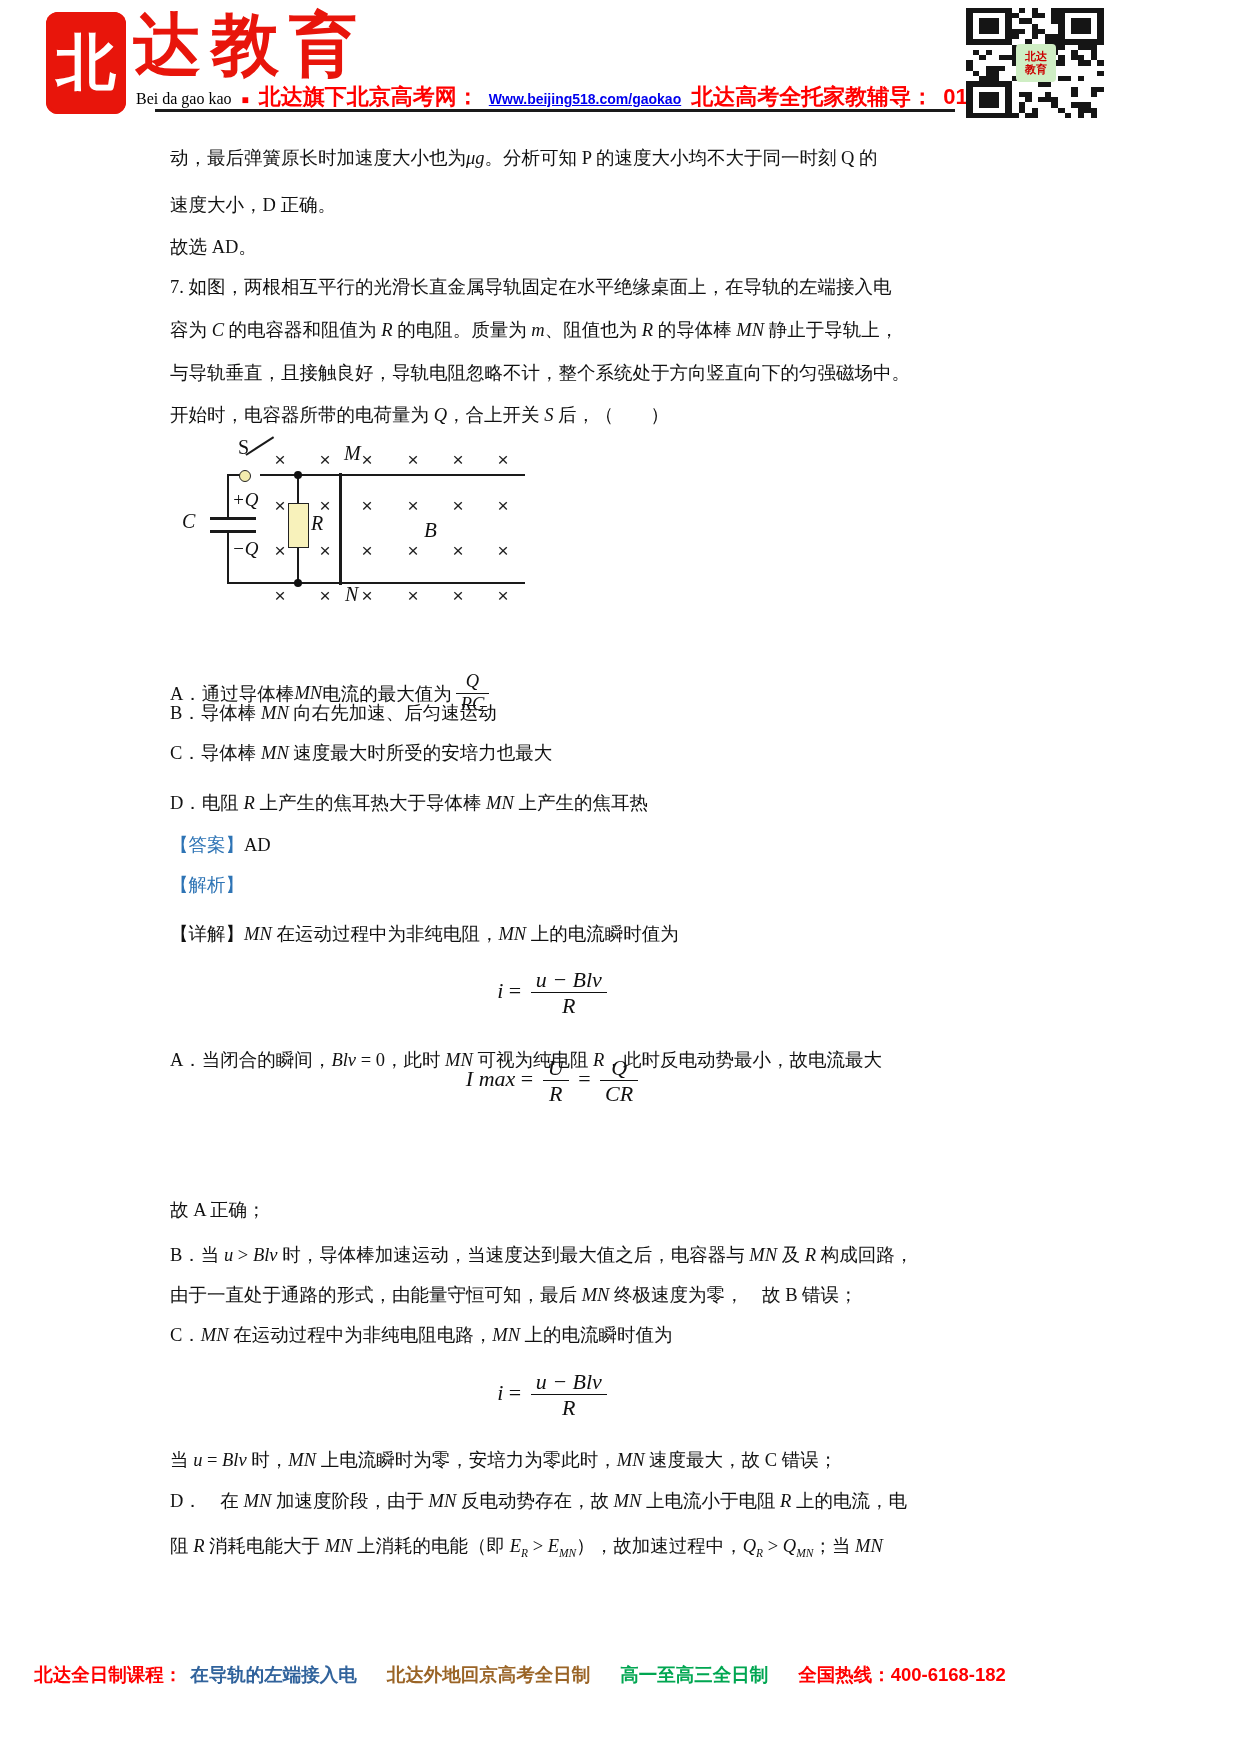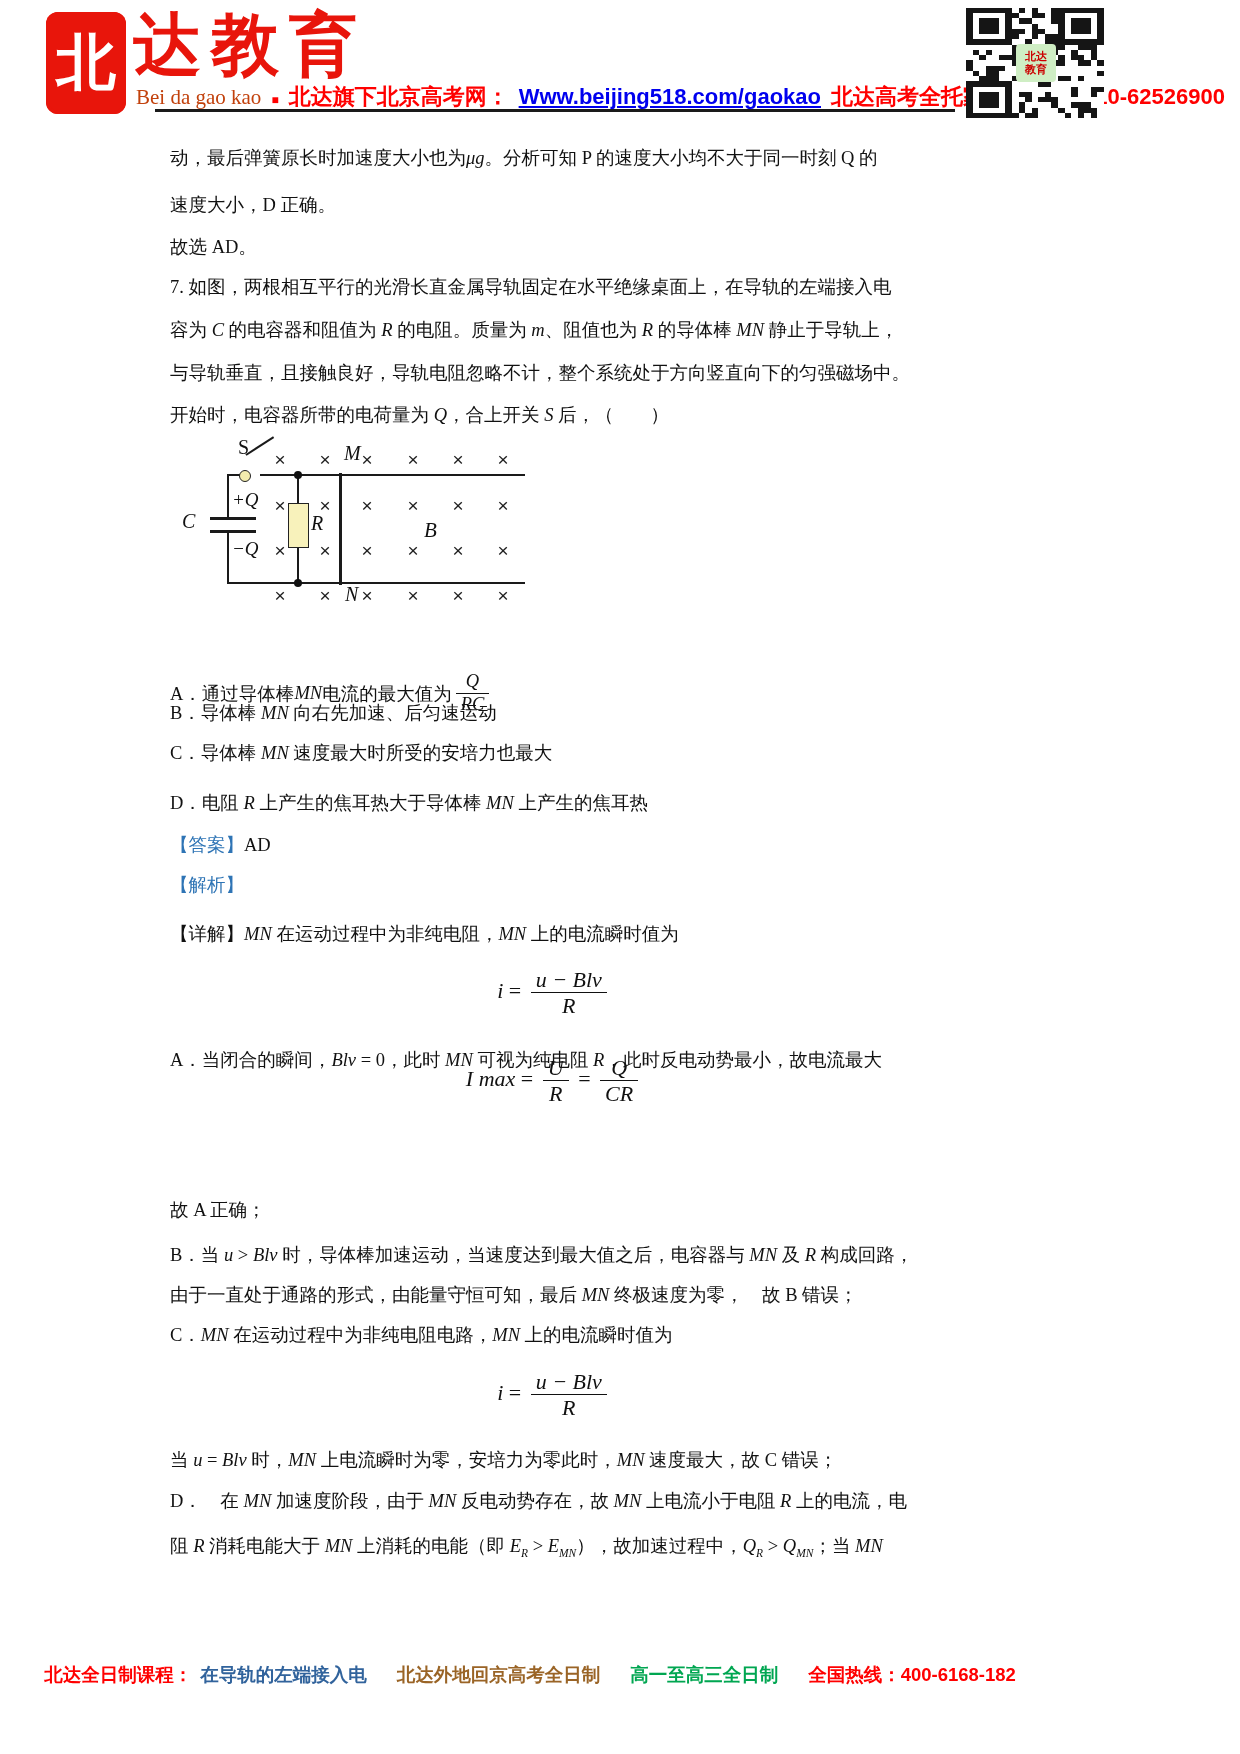--- a/index.html
+++ b/index.html
@@ -16,24 +16,24 @@
     font-size:60px;font-weight:bold;box-shadow:inset 0 0 0 3px #e8150b;
   }
   .brand{
     position:absolute;left:133px;top:0px;font-size:68px;color:#e8150b;
     font-weight:bold;letter-spacing:10px;font-family:"Liberation Serif",serif;
   }
   .subhead{
     position:absolute;left:136px;top:82px;display:flex;gap:10px;align-items:baseline;
     white-space:nowrap;
   }
-  .pinyin{font-size:21px;color:#c2410c;}
+  .pinyin{font-size:16px;color:#000000;}
   .bullet{color:#f00;font-size:12px;}
   .red-bold{color:#f00;font-weight:bold;font-family:"Liberation Sans",sans-serif;font-size:22px;}
-  .site-link{color:#0000ee;text-decoration:underline;font-weight:bold;font-family:"Liberation Sans",sans-serif;font-size:22px;}
+  .site-link{color:#0000ee;text-decoration:underline;font-weight:bold;font-family:"Liberation Sans",sans-serif;font-size:14px;}
   .hdr-divider{position:absolute;left:155px;top:109px;width:800px;height:3px;background:#1a1a1a;}
   
   .qr{position:absolute;left:966px;top:8px;width:138px;height:110px;
       display:grid;grid-template-rows:repeat(21,1fr);grid-template-columns:repeat(21,1fr);background:#fff;}
   .qr .on{background:#151515;}
   .qrlabel{position:absolute;left:50px;top:36px;width:40px;height:38px;background:#cfeec4;
       border-radius:4px;display:flex;flex-direction:column;align-items:center;justify-content:center;
       color:#c00;font-size:11px;line-height:1.15;font-weight:bold;}
   
   .line{position:absolute;left:170px;font-size:18.5px;white-space:nowrap;}
@@ -52,21 +52,21 @@
          font-size:19px;color:#1f1f1f;}
   .dlabel{position:absolute;font-size:20px;font-style:italic;}
   .dlabel.upright{font-style:normal;}
   .sw-circle{position:absolute;left:79px;top:40px;width:10px;height:10px;border-radius:50%;
          background:#f3ecae;border:1.5px solid #222;}
   .sw-arm{position:absolute;left:86px;top:24px;width:33px;height:2.2px;background:#1a1a1a;
          transform:rotate(-33deg);transform-origin:left center;}
   .resistor{position:absolute;left:128px;top:73px;width:19px;height:43px;background:#f8f2bb;border:1.6px solid #222;}
   .dot{position:absolute;width:8px;height:8px;border-radius:50%;background:#111;}
   
-  .footer{position:absolute;left:10px;top:1662px;width:1040px;display:flex;justify-content:center;
+  .footer{position:absolute;left:0;top:1662px;width:1040px;display:flex;justify-content:center;
           gap:30px;font-family:"Liberation Sans",sans-serif;font-weight:bold;font-size:18.5px;white-space:nowrap;}
   .f-red{color:#f00;}
   .f-blue{color:#31639c;margin-left:-22px;}
   .f-brown{color:#9a6426;}
   .f-green{color:#00a651;}
 </style>
 </head>
 <body>
 
 <div class="stamp">北</div>

